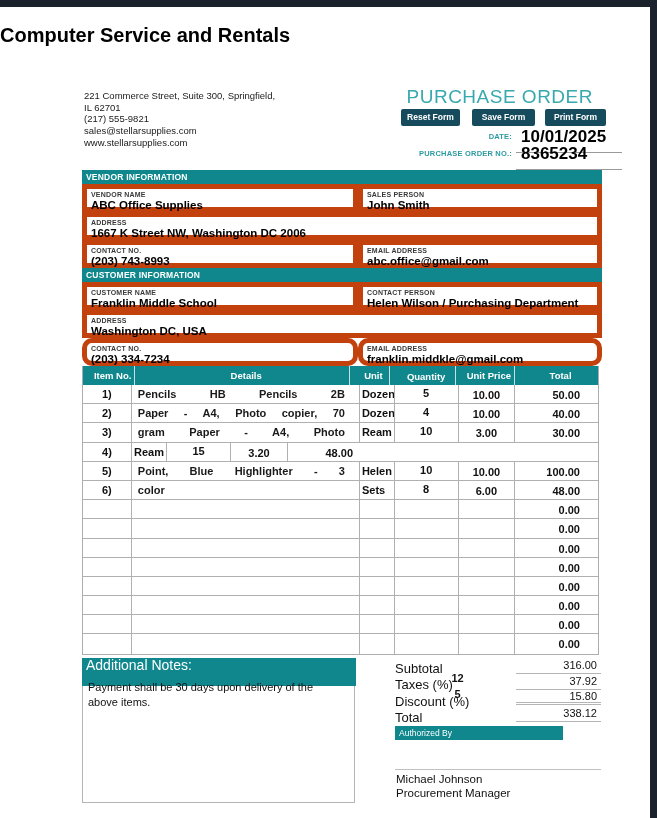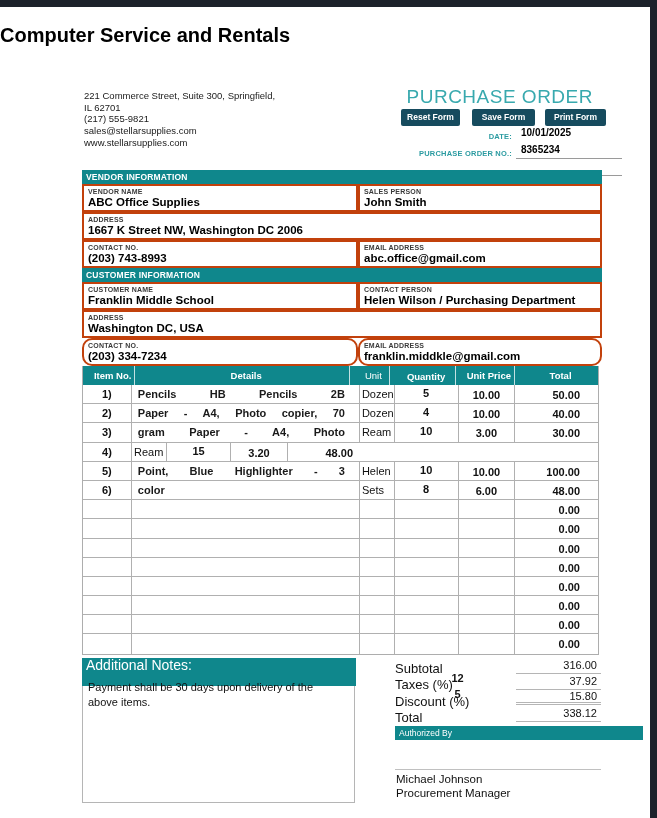--- a/index.html
+++ b/index.html
@@ -20,67 +20,67 @@
   .btn { position:absolute; top:109px; height:17px; background:#164b5e; color:#fff;
     border:none; border-radius:2px; font-family:"Liberation Sans",sans-serif;
     font-size:8.5px; font-weight:700; text-align:center; line-height:17px; cursor:pointer; }
   .btn-reset { left:401px; width:59px; }
   .btn-save  { left:472px; width:63px; }
   .btn-print { left:545px; width:61px; }
 
   .hdr-label { position:absolute; text-align:right; color:#2b9ba1; font-size:7.5px; font-weight:700; letter-spacing:0.2px; }
   .date-label { left:430px; top:132px; width:82px; }
   .pono-label { left:370px; top:149px; width:142px; }
-  .hdr-value { position:absolute; left:516px; width:106px; height:32px; border-bottom:1px solid #9a9a9a;
-    font-size:10px; font-weight:700; color:#000; padding-left:5px; }
+  .hdr-value { position:absolute; left:516px; width:106px; height:26px; border-bottom:1px solid #9a9a9a;
+    font-size:17px; font-weight:700; color:#000; padding-left:5px; }
   .date-value { top:127px; }
   .pono-value { top:144px; }
 
   .secbar { position:absolute; left:82px; width:520px; height:14px; background:#0f878c;
     color:#fff; font-size:8.5px; font-weight:700; line-height:14px; padding-left:4px; letter-spacing:0.2px; }
   .bar-vendor { top:170px; }
   .bar-customer { top:268px; }
 
-  .fieldbox { position:absolute; height:28px; background:#fff; border:2px solid #c2410c; padding:2px 0 0 4px; }
+  .fieldbox { position:absolute; height:28px; background:#fff; border:5px solid #c2410c; padding:2px 0 0 4px; }
   .flabel { font-size:7px; color:#3a3a3a; font-weight:700; letter-spacing:0.2px; }
   .fvalue { font-size:11.5px; font-weight:700; color:#000; margin-top:1px; white-space:nowrap; }
   .colL { left:82px; width:276px; }
   .colR { left:358px; width:244px; }
   .colFull { left:82px; width:520px; }
   .vrow1 { top:184px; } .vrow2 { top:212px; } .vrow3 { top:240px; }
   .crow1 { top:282px; } .crow2 { top:310px; } .crow3 { top:338px;border-radius:10px; }
 
   .items { position:absolute; left:82px; top:366px; width:517px; border:1px solid #adadad; border-top:none; }
   .thead { display:flex; background:#0f878c; height:19px; }
   .thead .hcell { color:#fff; font-size:9.5px; line-height:19px; text-align:center;
     border-right:1px solid rgba(255,255,255,0.75);margin-left:8px; }
   .thead .hcell:last-child { border-right:none; }
   .trow { display:flex; height:19.2px; border-bottom:1px solid #b0b0b0; background:#fff; }
   .trow:last-child { border-bottom:none; }
   .cell { border-right:1px solid #b0b0b0; font-size:11px; color:#111; line-height:19px; overflow:hidden; }
   .cell:last-child { border-right:none; }
   .c-no { width:49px; text-align:center; font-weight:700; }
   .c-details { width:229px; text-align:justify; text-align-last:justify; padding:0 14px 0 6px; font-weight:700; color:#1a1a1a; }
-  .c-unit { width:35px; padding-left:2px; font-weight:400; }
+  .c-unit { width:35px; padding-left:2px; font-weight:700; }
   .c-qty { width:64px; text-align:center; font-weight:700; line-height:16px; }
   .c-price { width:57px; text-align:center; font-weight:700; line-height:21px; }
   .c-total { width:83px; text-align:right; padding-right:18px; font-weight:700; line-height:20px; }
 
   .notesbox { position:absolute; left:82px; top:658px; width:273px; height:145px; border:1px solid #b5b5b5; background:#fff; }
   .notesbar { position:absolute; left:-1px; top:-1px; width:274px; height:28px; background:#0f878c;
     color:#fff; font-size:14px; line-height:14px; padding-left:4px; }
   .notesbody { position:absolute; left:5px; top:21px; width:256px; font-size:11px; color:#111; line-height:14.5px; }
 
   .sumlabel { position:absolute; left:395px; font-size:13px; color:#111;text-align:center; }
   .sumvalue { position:absolute; left:516px; width:85px; height:15px; border-bottom:1px solid #b5b5b5;
     font-size:11px; color:#111; text-align:right; padding-right:4px; }
   .sumpct { position:absolute; left:430px; width:55px; text-align:center; font-size:11px; font-weight:700; color:#111; }
   .dblline { border-bottom:3px double #b5b5b5; }
 
-  .authbar { position:absolute; left:395px; top:726px; width:248px; height:14px; background:#0f878c;
+  .authbar { position:absolute; left:395px; top:726px; width:168px; height:14px; background:#0f878c;
     color:#fff; font-size:8.5px; line-height:14px; padding-left:4px; }
   .sigline { position:absolute; left:395px; top:769px; width:206px; border-top:1px solid #c0c0c0; }
   .signame { position:absolute; left:396px; top:773px; font-size:11.5px; color:#111; }
   .sigtitle { position:absolute; left:396px; top:787px; font-size:11.5px; color:#111; }
 </style>
 </head>
 <body>
 
 <div class="page">
   <div class="frame-top"></div>

